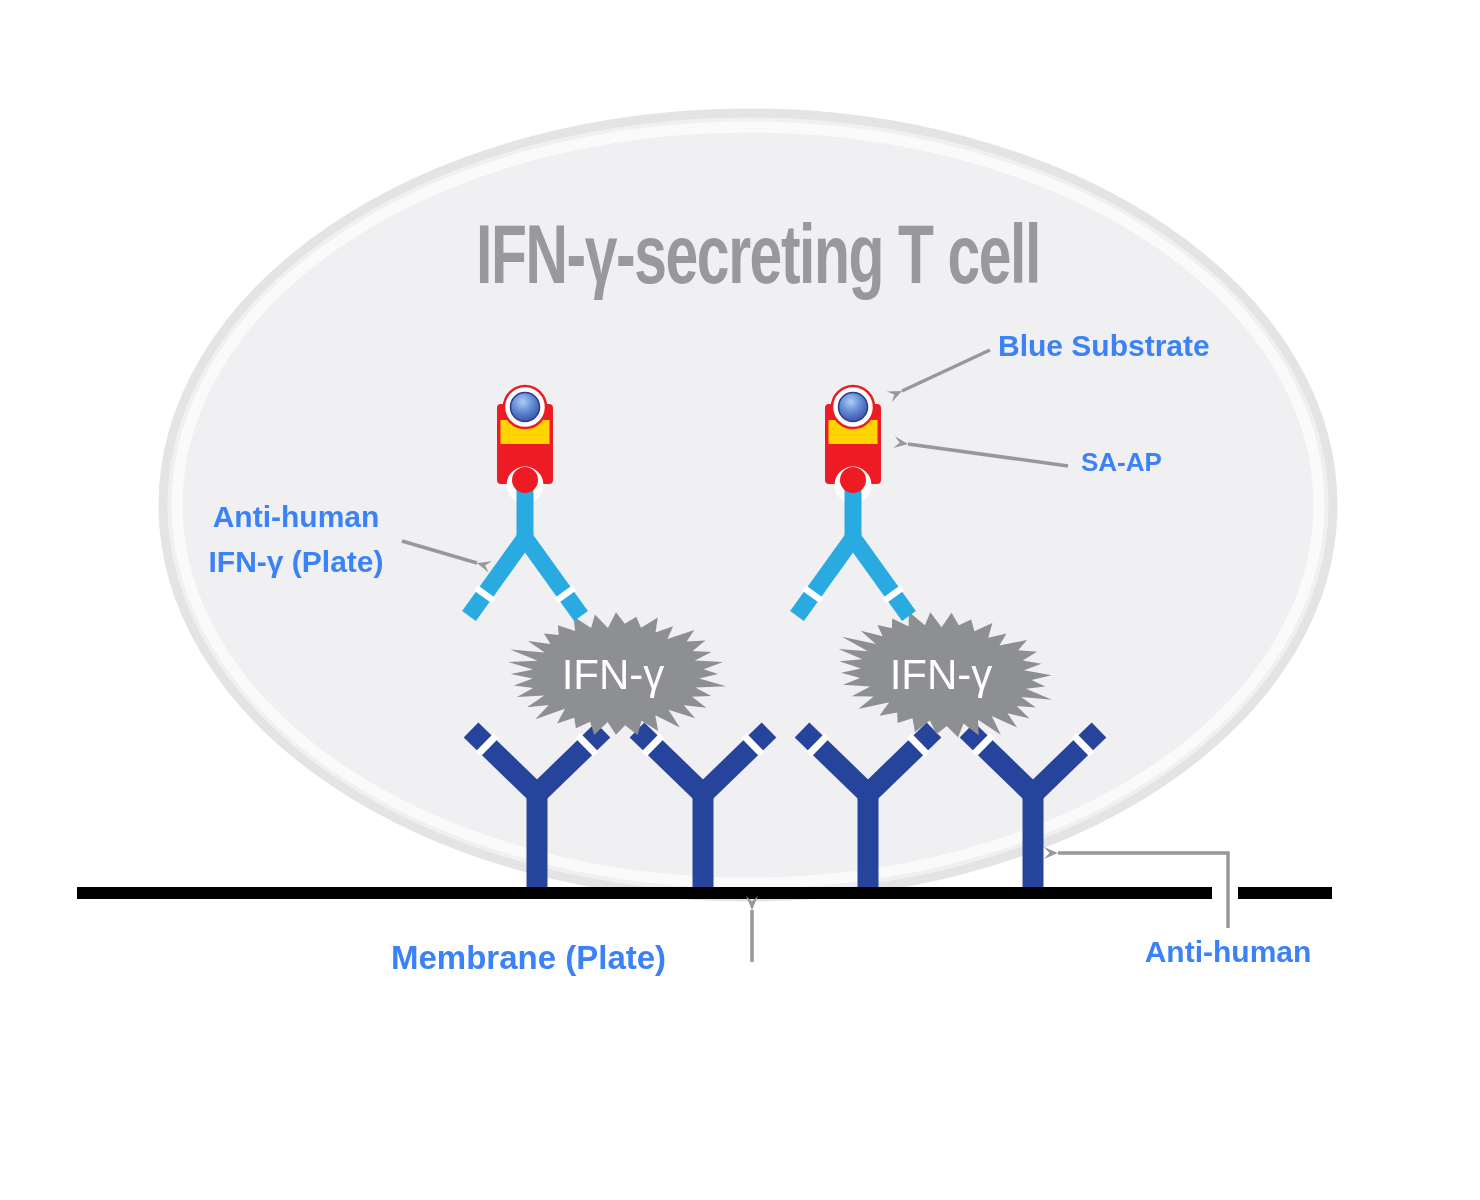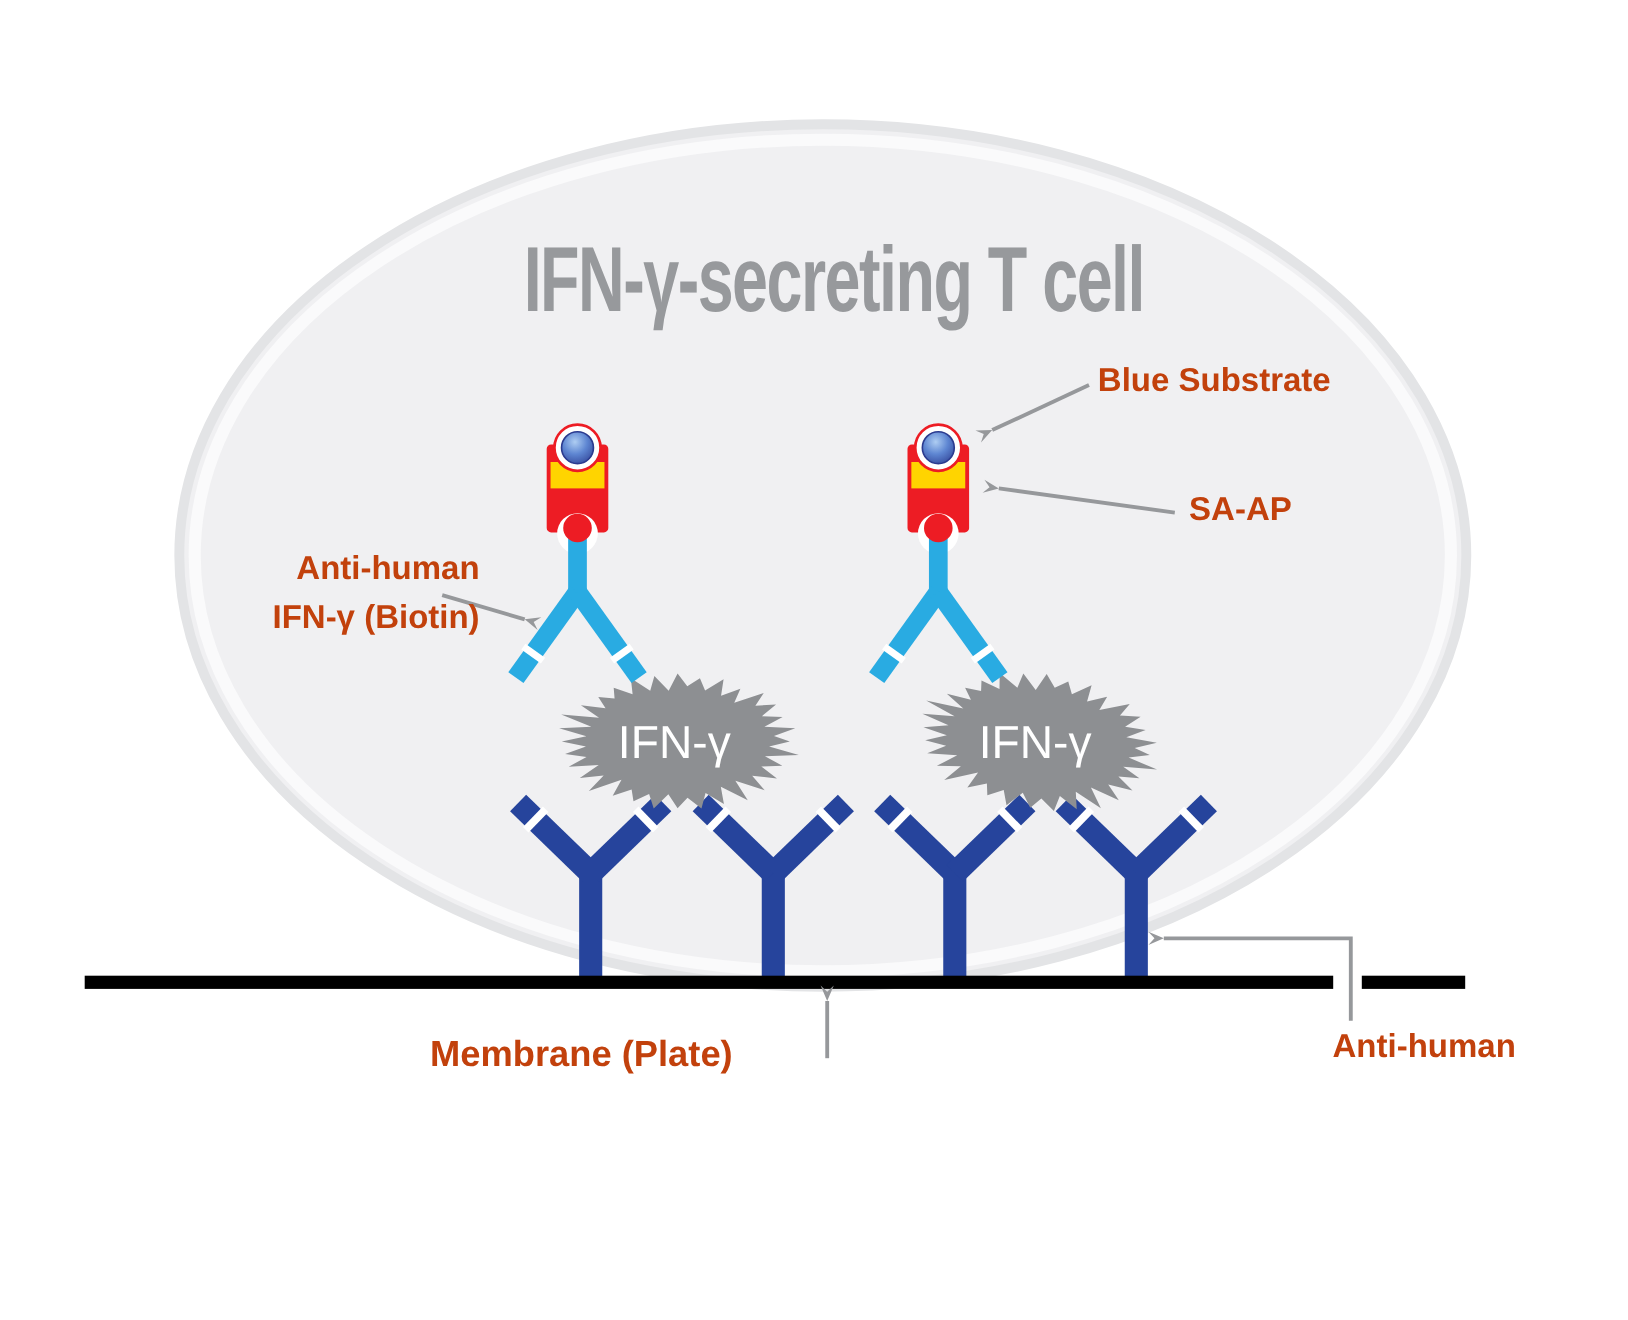--- a/index.html
+++ b/index.html
@@ -1,29 +1,29 @@
 <!DOCTYPE html>
 <html><head>
 <meta charset="utf-8">
 <style>
   html,body{margin:0;padding:0;background:#ffffff;}
   .stage{
     position:relative;width:1480px;height:1200px;overflow:hidden;
     background:#ffffff;font-family:"Liberation Sans",sans-serif;
   }
   .stage svg{position:absolute;left:0;top:0;}
-  .lbl{position:absolute;color:#c2410c;font-weight:bold;white-space:nowrap;}
-  .lbl.center{text-align:right;white-space:normal;}
+  .lbl{position:absolute;color:#3b82f6;font-weight:bold;white-space:nowrap;}
+  .lbl.center{text-align:center;white-space:normal;}
   #title-label{
     left:278px;top:206px;width:960px;text-align:center;
     font-size:84px;letter-spacing:-2px;color:#97999C;
     transform:scaleX(0.70);transform-origin:50% 50%;
   }
   #blue-substrate-label{left:998px;top:329px;font-size:30px;}
-  #sa-ap-label{left:1081px;top:447px;font-size:30px;}
+  #sa-ap-label{left:1081px;top:447px;font-size:26px;}
   #biotin-label{left:156px;top:494px;width:280px;font-size:30px;line-height:1.5;}
   #membrane-label{left:391px;top:939px;font-size:33px;}
   #capture-label{left:1078px;top:929px;width:300px;font-size:30px;line-height:1.5;}
   .arrow{stroke:#96989B;stroke-width:3.5;fill:none;}
 </style>
 </head>
 <body>
 
 <div class="stage">
 
@@ -97,21 +97,21 @@
   </svg>
 
   <div class="lbl" id="title-label">IFN-γ-secreting T cell</div>
 
   <div class="lbl" id="blue-substrate-label">Blue Substrate</div>
 
   <div class="lbl" id="sa-ap-label">SA-AP</div>
 
   <div class="lbl center" id="biotin-label">
     <span>Anti-human</span><br>
-    <span>IFN-γ (Biotin)</span>
+    <span>IFN-γ (Plate)</span>
   </div>
 
   <div class="lbl" id="membrane-label">Membrane (Plate)</div>
 
   <div class="lbl center" id="capture-label">
     <span>Anti-human</span><br>
   </div>
 
 </div>
 

